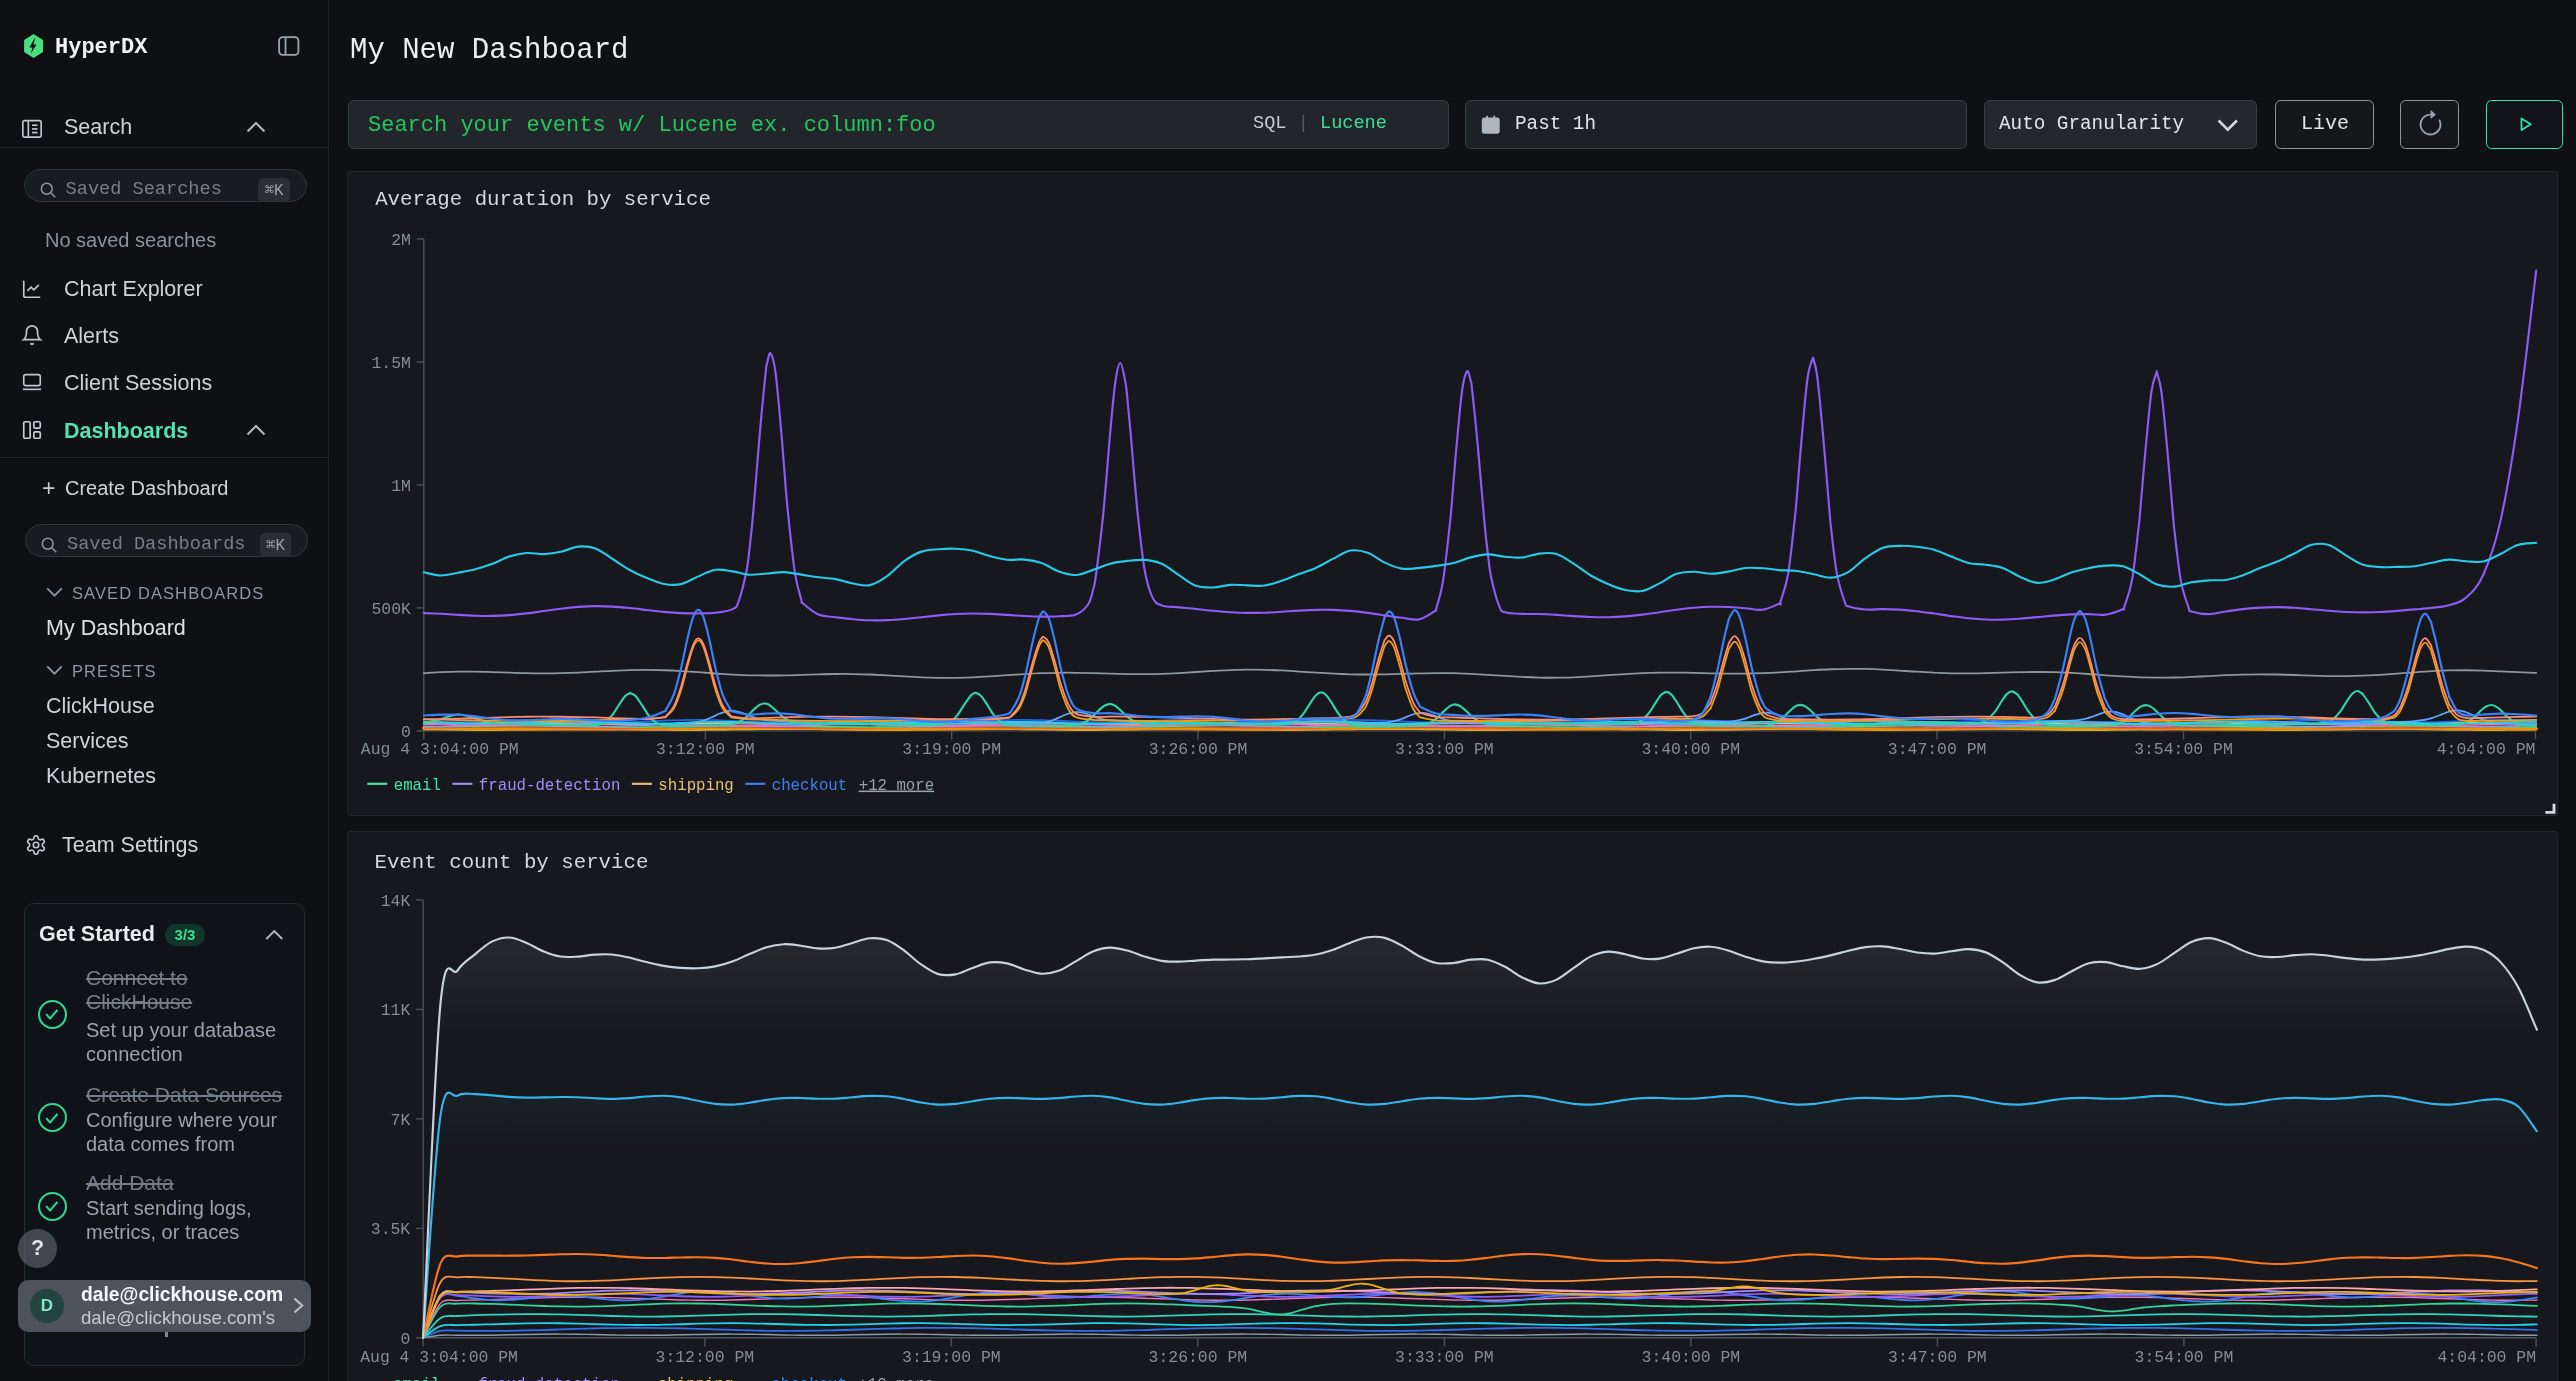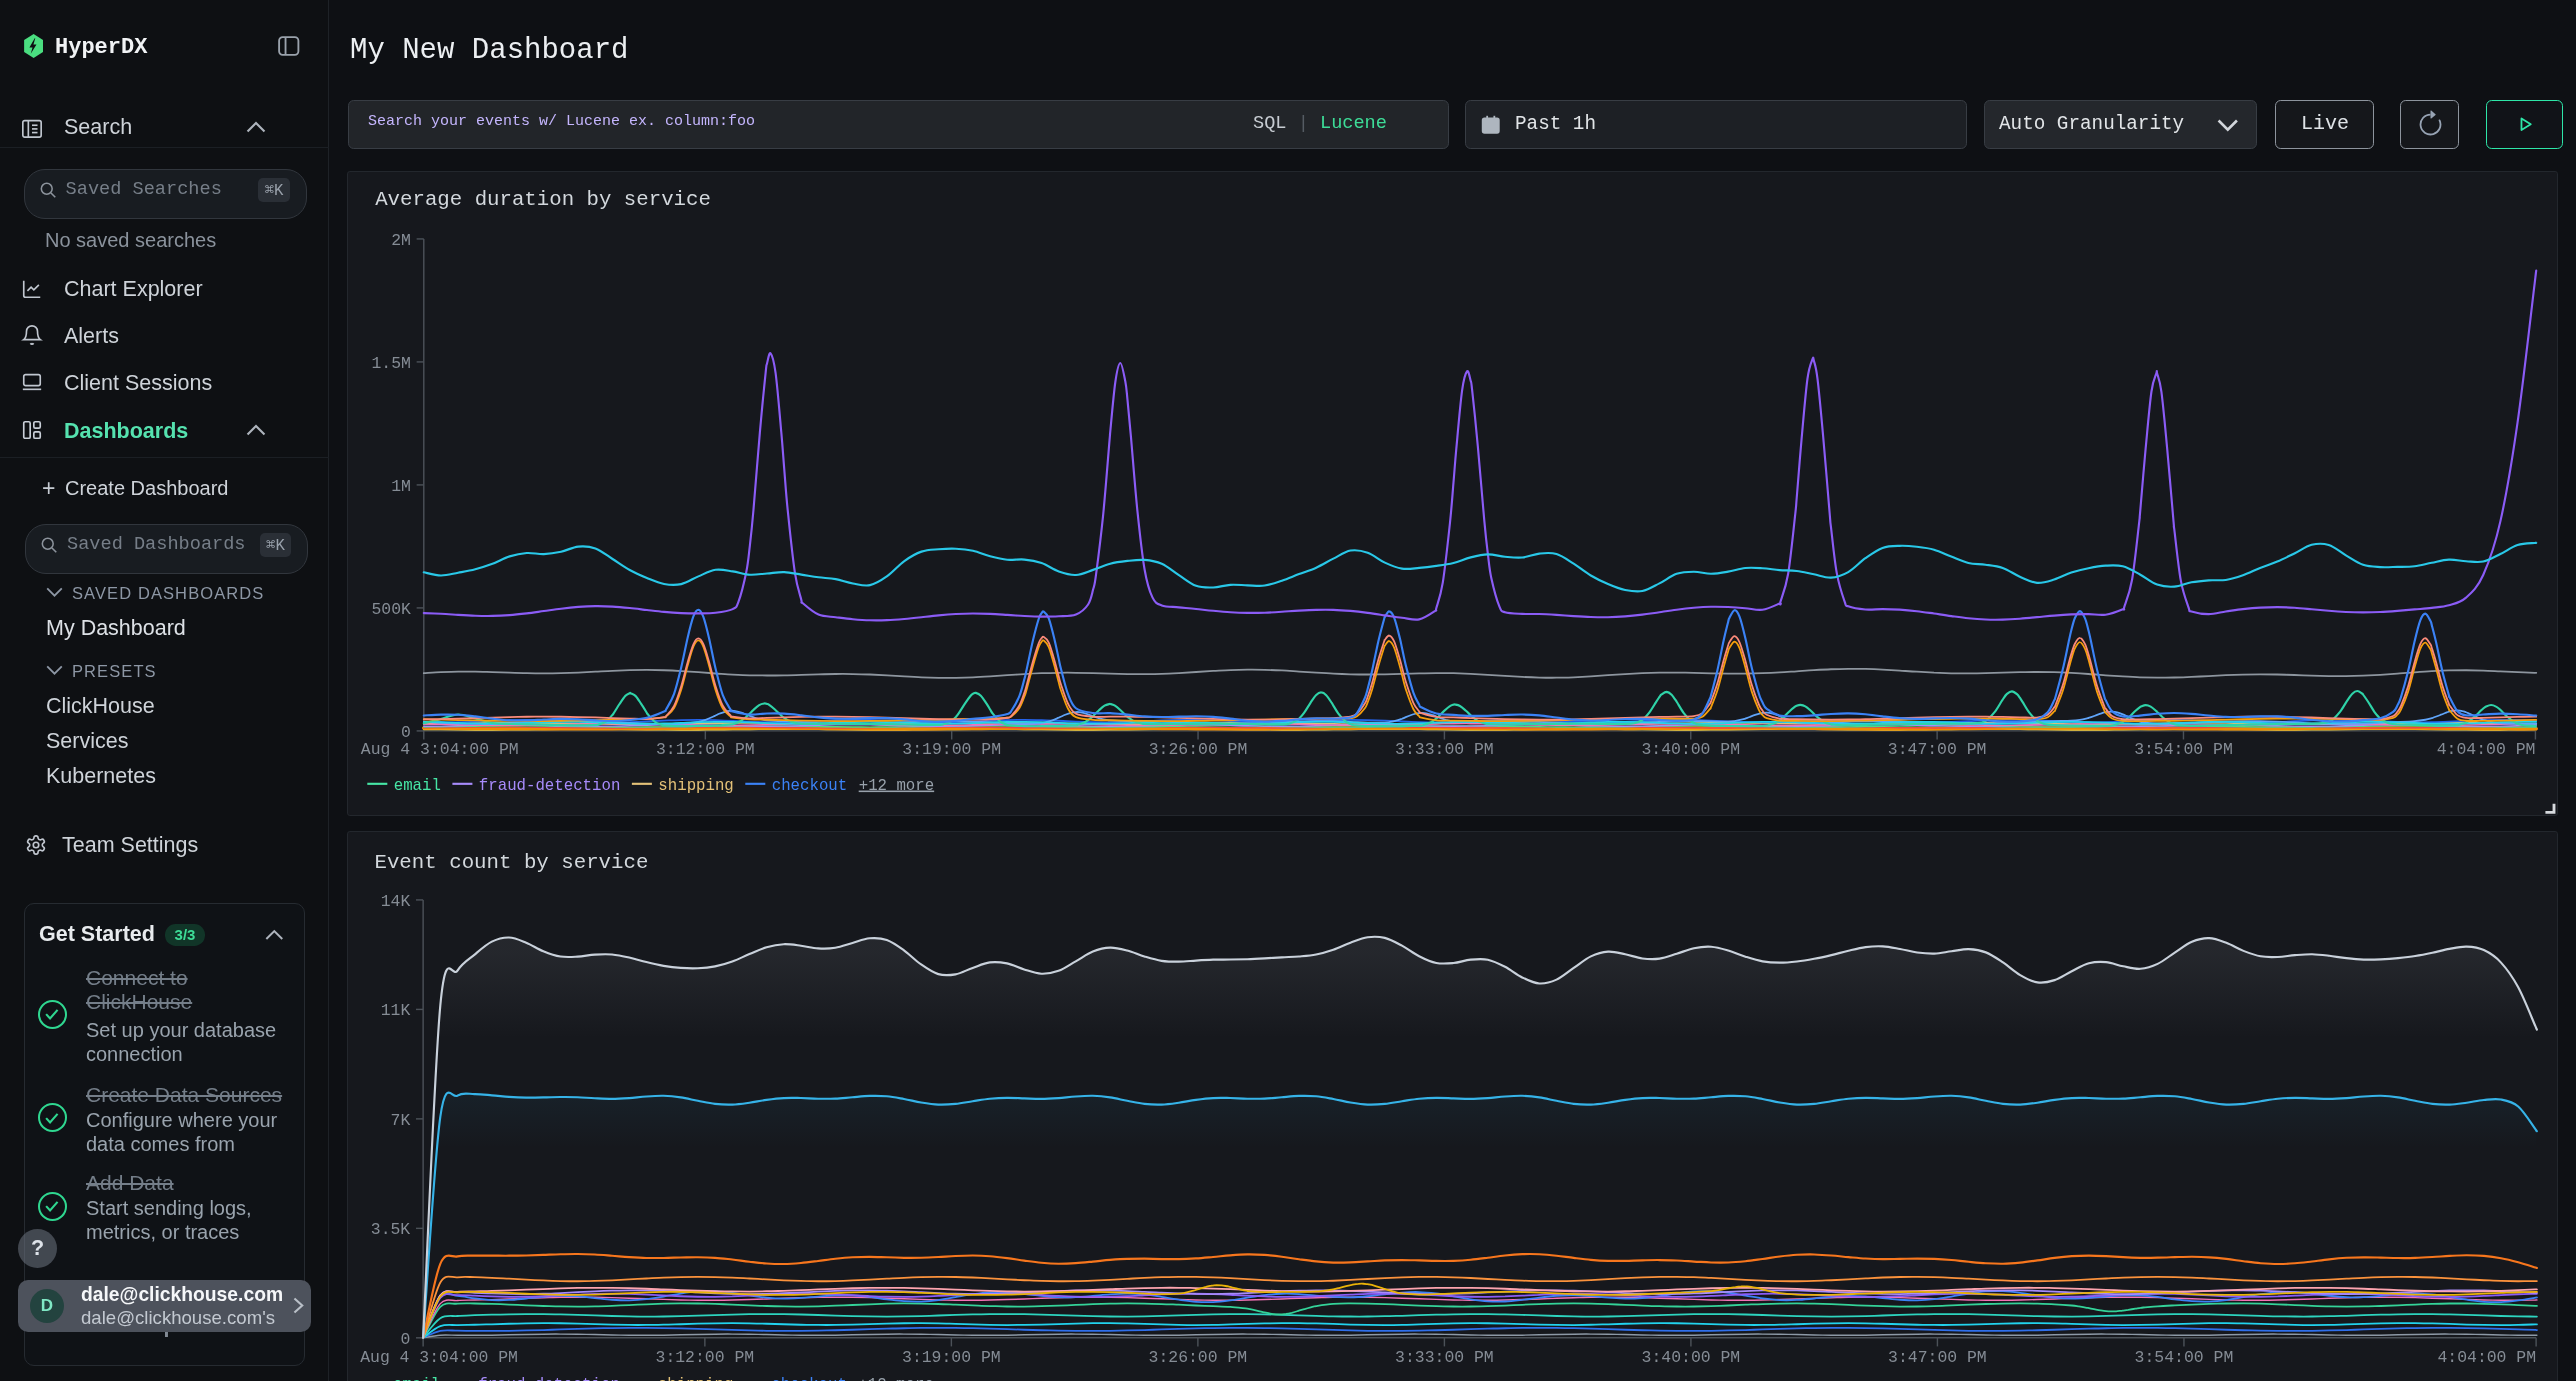--- a/index.html
+++ b/index.html
@@ -8,21 +8,21 @@
   .mono { font-family:"Liberation Mono", monospace; }
   .chart { position:absolute; }
   svg text.tk { font-family:"Liberation Mono", monospace; font-size:23px; fill:#858c95; }
   svg text.lg { font-family:"Liberation Mono", monospace; font-size:22px; }
   svg text.pt { font-family:"Liberation Mono", monospace; font-size:29px; fill:#d3d8dd; }
 
   
   #sidebar { position:absolute; left:0; top:0; width:329px; height:1381px; background:#0e1013; border-right:1.4px solid #1e2227; }
   .navtxt { font-size:21.5px; color:#ced3d9; }
   .sep { position:absolute; left:0; width:329px; height:1.4px; background:#1b1f24; }
-  .pill { position:absolute; left:23.6px; width:283px; height:50px; background:#181c21; border:1.4px solid #31363d; border-radius:21px; }
+  .pill { position:absolute; left:23.6px; width:283px; height:33px; background:#181c21; border:1.4px solid #31363d; border-radius:21px; }
   .pill .ph { position:absolute; left:41px; top:9.3px; font-family:"Liberation Mono", monospace; font-size:18.6px; color:#767e88; }
   .kbd { position:absolute; right:15.7px; top:7.9px; background:#2a2f36; border-radius:5px; padding:2.1px 6.4px; font-size:15.7px; color:#9aa2ac; font-family:"Liberation Mono", monospace; }
 
   
   .ctl { position:absolute; top:100px; height:49px; border-radius:5.7px; border:1.4px solid #383d44; background:#1f2227; }
 
   
   #gscard { position:absolute; left:24px; top:903px; width:281px; height:463px; border:1.4px solid #262b31; border-radius:10px; background:#0f1216; }
   .gs-title-strike { font-size:21px; font-weight:normal; color:#747e89; text-decoration:line-through; }
   .gs-desc { font-size:20px; color:#99a3ad; }
@@ -162,21 +162,21 @@
   <div class="abs" style="left:81px;top:1284px;font-size:19.3px;font-weight:bold;color:#f5f7f9">dale@clickhouse.com</div>
   <div class="abs" style="left:81px;top:1307px;font-size:18.6px;color:#c3c9d1">dale@clickhouse.com's</div>
   <svg class="abs" style="left:293px;top:1297px" width="10.7" height="17" viewBox="0 0 15 24" fill="none" stroke="#b9bfc7" stroke-width="3">
       <polyline points="2,2 13,12 2,22"></polyline>
     </svg>
 </div>
 
 <div class="abs mono" style="left:350px;top:34px;font-size:29px;color:#eceff2">My New Dashboard</div>
 
 <div class="ctl" style="left:348px;width:1101px;background:#222529"></div>
-<div class="abs mono" style="left:368px;top:113px;font-size:15px;color:#c4b5fd">Search your events w/ Lucene ex. column:foo</div>
+<div class="abs mono" style="left:368px;top:113px;font-size:22px;color:#22c55e">Search your events w/ Lucene ex. column:foo</div>
 <div class="abs mono" style="left:1253px;top:113px;font-size:18.6px;color:#c6cbd1">SQL <span style="color:#555b63">|</span> <span style="color:#3ddc97">Lucene</span></div>
 
 <div class="ctl" style="left:1465px;width:502px;background:#1d2025"></div>
 <svg class="abs" style="left:1480px;top:114px" width="21.5" height="21.5" viewBox="0 0 24 24" fill="none" stroke="#aeb6bf" stroke-width="2">
   <rect x="3" y="5" width="18" height="16" rx="2" fill="#aeb6bf"></rect>
     <line x1="8" y1="2" x2="8" y2="6"></line>
     <line x1="16" y1="2" x2="16" y2="6"></line>
 </svg>
 <div class="abs mono" style="left:1515px;top:113px;font-size:19.3px;color:#e2e5e8">Past 1h</div>
 

